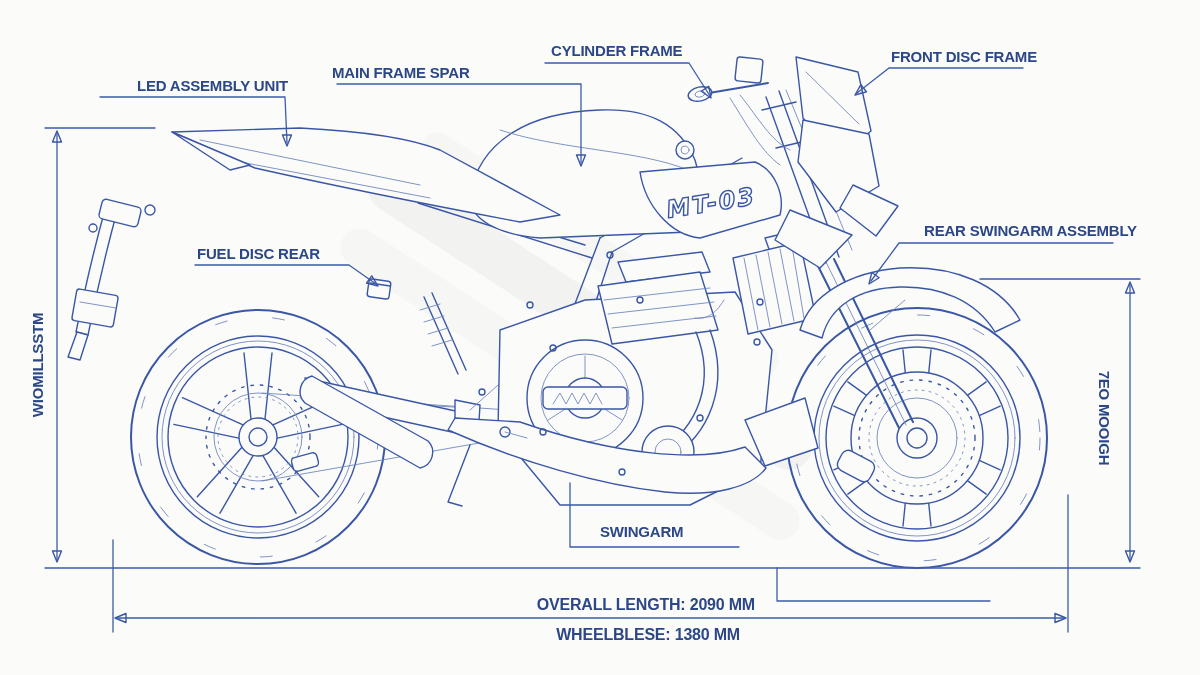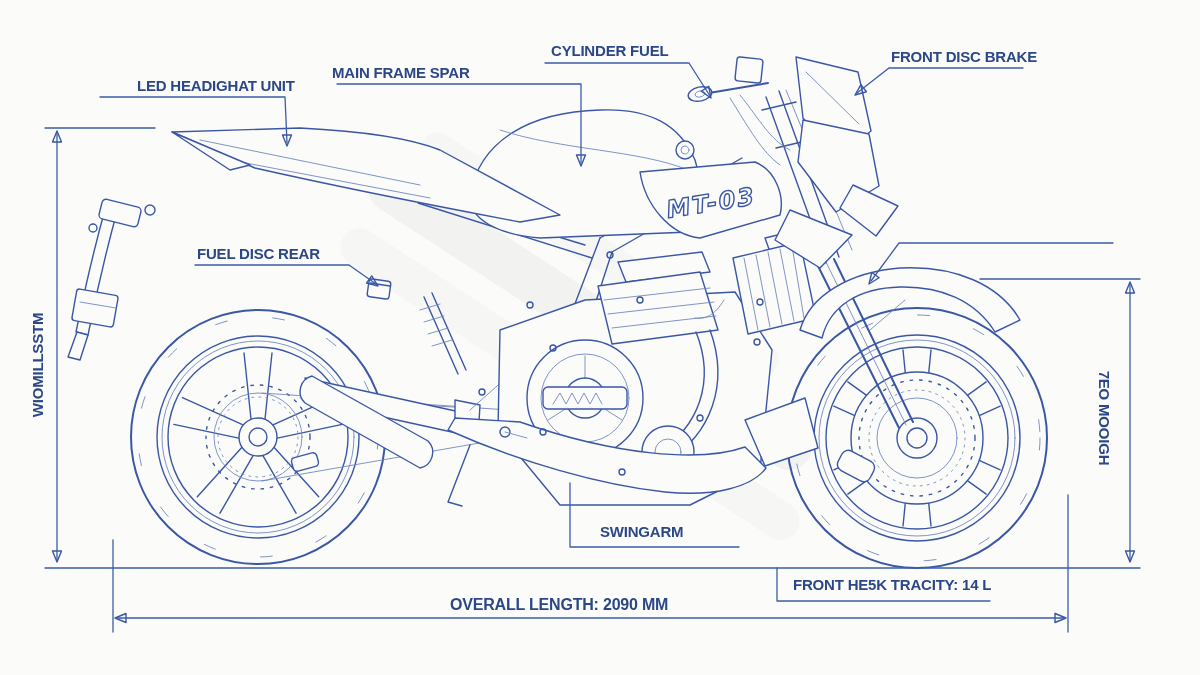--- a/index.html
+++ b/index.html
@@ -13,21 +13,21 @@
   #stage{
     position:relative;width:1200px;height:675px;background:var(--bg);
     overflow:hidden;font-family:"Liberation Sans",sans-serif;
   }
   svg{position:absolute;left:0;top:0;}
   .lbl{
     position:absolute;color:var(--text);font-size:15px;font-weight:700;
     letter-spacing:-0.2px;white-space:nowrap;line-height:1.1;
   }
   .lbl.dim{font-size:16px;}
-  .lbl.center{text-align:left;}
+  .lbl.center{text-align:right;}
   .vert-left{left:38px;top:365px;transform:translate(-50%,-50%) rotate(-90deg);}
   .vert-right{left:1104px;top:418px;transform:translate(-50%,-50%) rotate(90deg);}
   .sk *{stroke:var(--line);fill:none;stroke-width:1.4;stroke-linecap:round;stroke-linejoin:round;}
   .sk .fb{fill:var(--bg);}
   .sk .thin{stroke-width:0.9;stroke:var(--line-light);}
   .sk .thick{stroke-width:2;}
   .sk .solid{fill:var(--dim);stroke:none;}
   .sk .dimln{stroke:var(--dim);stroke-width:1.3;}
   .wm{fill:#ececec;stroke:none;}
 </style>
@@ -262,24 +262,25 @@
     <use href="#arr" class="solid" transform="translate(1130 562)"></use>
 
     <path class="dimln" d="M113 540 L113 632"></path>
     <path class="dimln" d="M1068 495 L1068 632"></path>
     <path class="dimln" d="M117 618 L1064 618"></path>
     <use href="#arr" class="solid" transform="translate(115 618) rotate(90)"></use>
     <use href="#arr" class="solid" transform="translate(1066 618) rotate(-90)"></use>
   </g>
 </svg>
 
-<div class="lbl" style="left:137px;top:78px">LED HEADIGHAT UNIT</div>
+<div class="lbl" style="left:137px;top:78px">LED ASSEMBLY UNIT</div>
 <div class="lbl" style="left:332px;top:65px">MAIN FRAME SPAR</div>
-<div class="lbl" style="left:551px;top:43px">CYLINDER FUEL</div>
-<div class="lbl" style="left:891px;top:49px">FRONT DISC BRAKE</div>
+<div class="lbl" style="left:551px;top:43px">CYLINDER FRAME</div>
+<div class="lbl" style="left:891px;top:49px">FRONT DISC FRAME</div>
 <div class="lbl" style="left:197px;top:246px">FUEL DISC REAR</div>
+<div class="lbl" style="left:924px;top:223px">REAR SWINGARM ASSEMBLY</div>
 <div class="lbl" style="left:600px;top:524px">SWINGARM</div>
-<div class="lbl" style="left:793px;top:577px">FRONT HE5K TRACITY: 14 L</div>
 <div class="lbl dim center" style="left:450px;top:596px;width:305px">OVERALL LENGTH: 2090 MM</div>
+<div class="lbl dim center" style="left:440px;top:626px;width:300px">WHEELBLESE: 1380 MM</div>
 <div class="lbl vert-left">WIOMILLSSTM</div>
 <div class="lbl vert-right">7EO MOOIGH</div>
 
 </div>
 
 </body></html>

